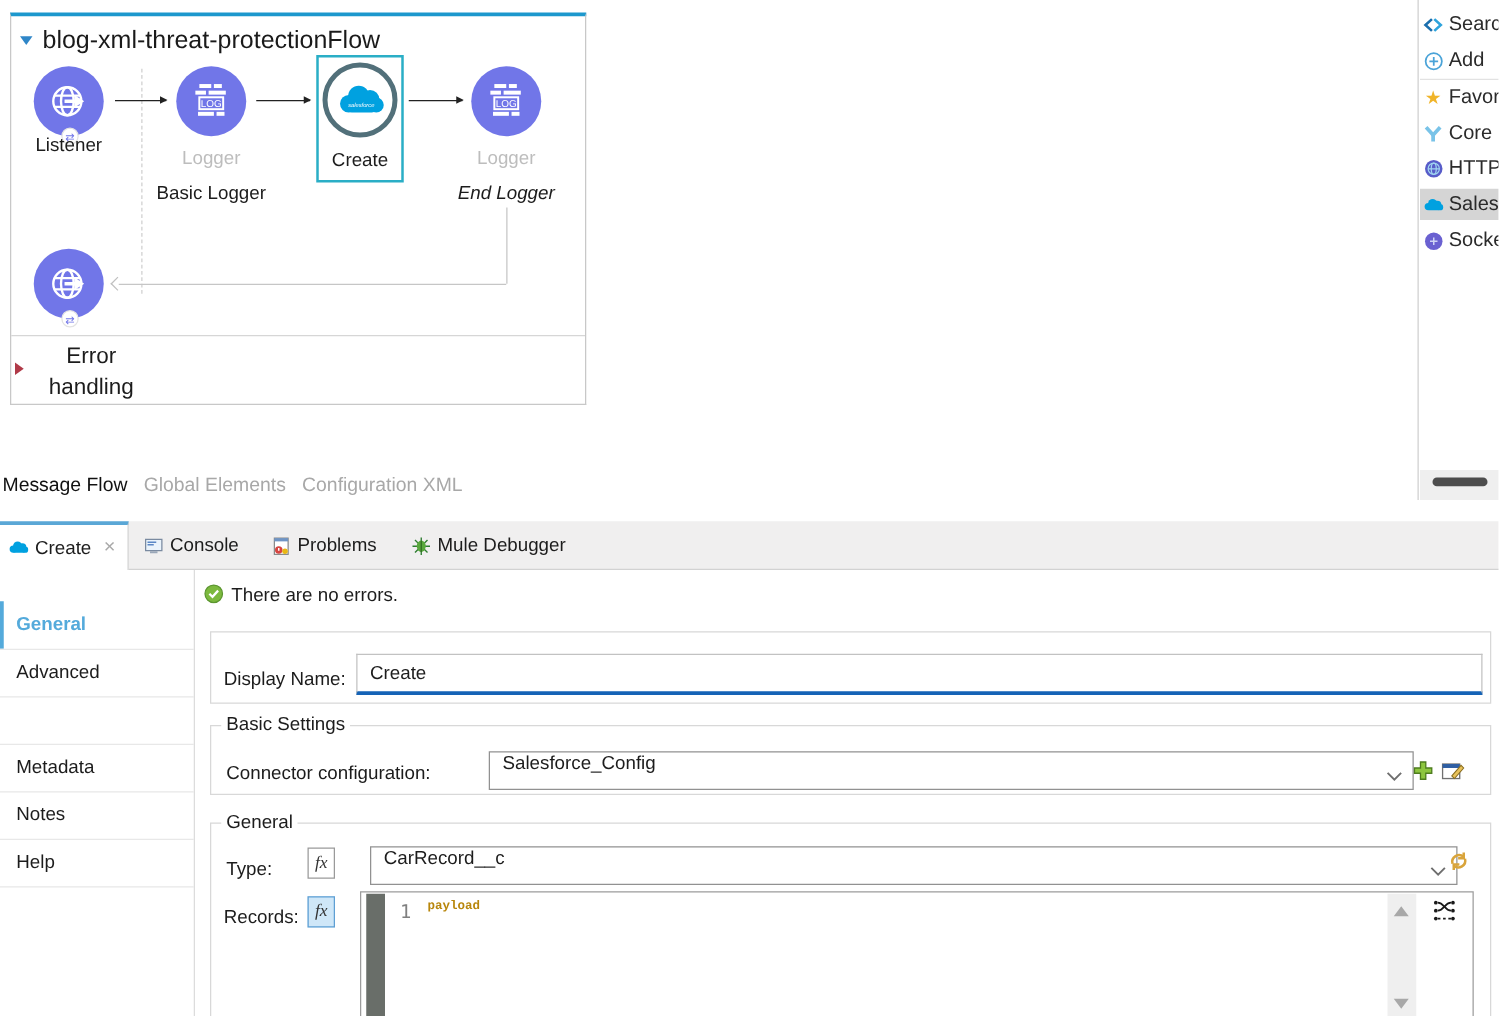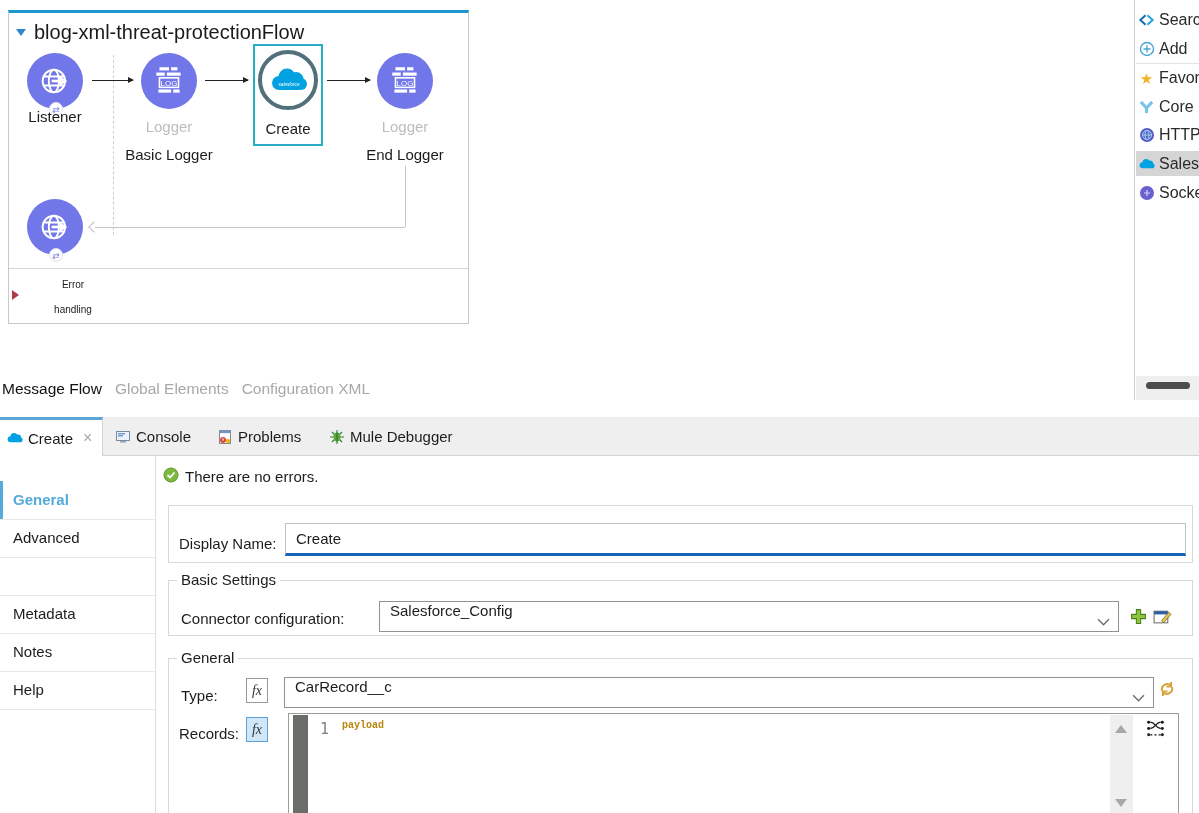--- a/index.html
+++ b/index.html
@@ -21,21 +21,21 @@
   .sel-box { border:2px solid #2aaec6; background:transparent; }
   .create-ring { width:60px; height:60px; border-radius:50%; background:#fff; border:4px solid #52707a; display:flex; align-items:center; justify-content:center; }
   .harrow { height:0; border-top:1px solid #222; }
   .harrow:after { content:''; position:absolute; right:-1px; top:-4px; border-left:6px solid #222; border-top:3.5px solid transparent; border-bottom:3.5px solid transparent; }
   .dashv { border-left:1px dashed #cfcfcf; width:0; }
   .gline-v { border-left:1px solid #c6c6c6; width:0; }
   .gline-h { border-top:1px solid #c6c6c6; height:0; }
   .gray-head { width:8px; height:8px; border-left:1px solid #c0c0c0; border-bottom:1px solid #c0c0c0; transform:rotate(45deg); }
   .eh-sep { border-top:1px solid #d6d6d6; height:0; }
   .tri-right-red { width:0; height:0; border-top:5px solid transparent; border-bottom:5px solid transparent; border-left:7px solid #b03a48; }
-  .eh-label { width:96px; text-align:center; line-height:25px; font-size:10px; }
+  .eh-label { width:96px; text-align:center; line-height:25px; font-size:18px; }
 
   
   .vtab { font-size:15.5px; }
   .vtab.active { color:#111; }
   .vtab.dim { color:#a8a8a8; }
 
   
   .pal-divider { width:1px; background:#cfcfcf; }
   .pal-item { position:absolute; left:1138px; width:61px; height:24px; display:flex; align-items:center; overflow:hidden; white-space:nowrap; }
   .pal-item .pic { width:17px; height:17px; flex:0 0 17px; margin-right:4px; display:inline-flex; align-items:center; justify-content:center; }
@@ -56,21 +56,21 @@
   
   .nav-sep { border-top:1px solid #e8e8e8; height:0; }
   .nav-item { position:absolute; left:0; width:155px; height:38px; line-height:38px; padding-left:13px; font-size:15px; color:#1c1c1c; }
   .nav-item.active { color:#54aadb; font-weight:bold; }
   .vdiv { width:1px; background:#dcdcdc; }
   .status-text { font-size:15px; }
   .group { border:1px solid #d8d8d8; background:#fff; }
   .legend { position:absolute; top:-10px; left:8px; background:#fff; padding:0 4px; font-size:15px; color:#1c1c1c; }
   .flabel { font-size:15px; color:#1c1c1c; }
   .dn-input { border:1px solid #c2c2c2; border-bottom:3px solid #1563b6; padding-left:10px; font-size:15px; color:#1c1c1c; font-family:"Liberation Sans",sans-serif; background:#fff; outline:none; }
-  .combo { border:1px solid #919191; background:#fff; display:flex; align-items:center; padding:0 26px 12px 10px; font-size:15px; position:absolute; }
+  .combo { border:1px solid #919191; background:#fff; display:flex; align-items:center; padding:0 26px 12px 10px; font-size:15px; position:absolute;margin-left:12px; }
   .combo .chev { position:absolute; right:8px; top:50%; margin-top:-4px; }
   .fx-btn { width:22px; height:25px; border:1px solid #9a9a9a; background:#fff; display:flex; align-items:center; justify-content:center; font-family:"Liberation Serif", serif; font-style:italic; font-size:14px; color:#333; }
   .fx-btn.on { background:#cfe7f8; border-color:#5e9fd4; }
   .editor { border:1px solid #9c9c9c; background:#fff; }
   .gutter { background:#696e69; }
   .lineno { font-family:"DejaVu Sans Mono", monospace; font-size:15px; color:#808080; }
   .code { font-family:Liberation Mono, monospace; font-size:10px; font-weight:bold; color:#b8860b; }
   .sb-track { background:#efefef; }
   .sb-up { width:0; height:0; border-left:6px solid transparent; border-right:6px solid transparent; border-bottom:8px solid #a8a8a8; }
   .sb-down { width:0; height:0; border-left:6px solid transparent; border-right:6px solid transparent; border-top:8px solid #a8a8a8; }
@@ -150,21 +150,21 @@
         <rect x="5" y="9" width="8" height="3"></rect>
           <rect x="15" y="9" width="13" height="3"></rect>
         <rect x="7" y="25" width="12" height="3"></rect>
           <rect x="21" y="25" width="6" height="3"></rect>
       </g>
       <rect x="8" y="14" width="18" height="9" fill="none" stroke="#fff" stroke-width="1.5"></rect>
       <text x="17" y="21.6" font-size="7.5" fill="#fff" text-anchor="middle">LOG</text>
     </svg>
   </div>
   <div class="abs nlabel dim" style="left:360px; top:118px;">Logger</div>
-  <div class="abs nlabel" style="left:352px; top:146px; width:106px;">End Logger</div>
+  <div class="abs nlabel" style="left:352px; top:146px; width:106px;font-style:italic;">End Logger</div>
 
   <div class="abs gline-v" style="left:405px; top:166px; height:61px;"></div>
   <div class="abs gline-h" style="left:95px; top:227px; width:310px;"></div>
   <div class="abs gray-head" style="left:90px; top:223px;"></div>
 
   <div class="abs node" style="left:27px; top:199px;">
     <svg width="36" height="36" viewBox="0 0 32 32">
       <g stroke="#fff" stroke-width="1.7" fill="none">
         <circle cx="15" cy="16" r="10"></circle>
         <ellipse cx="15" cy="16" rx="4.5" ry="10"></ellipse>

